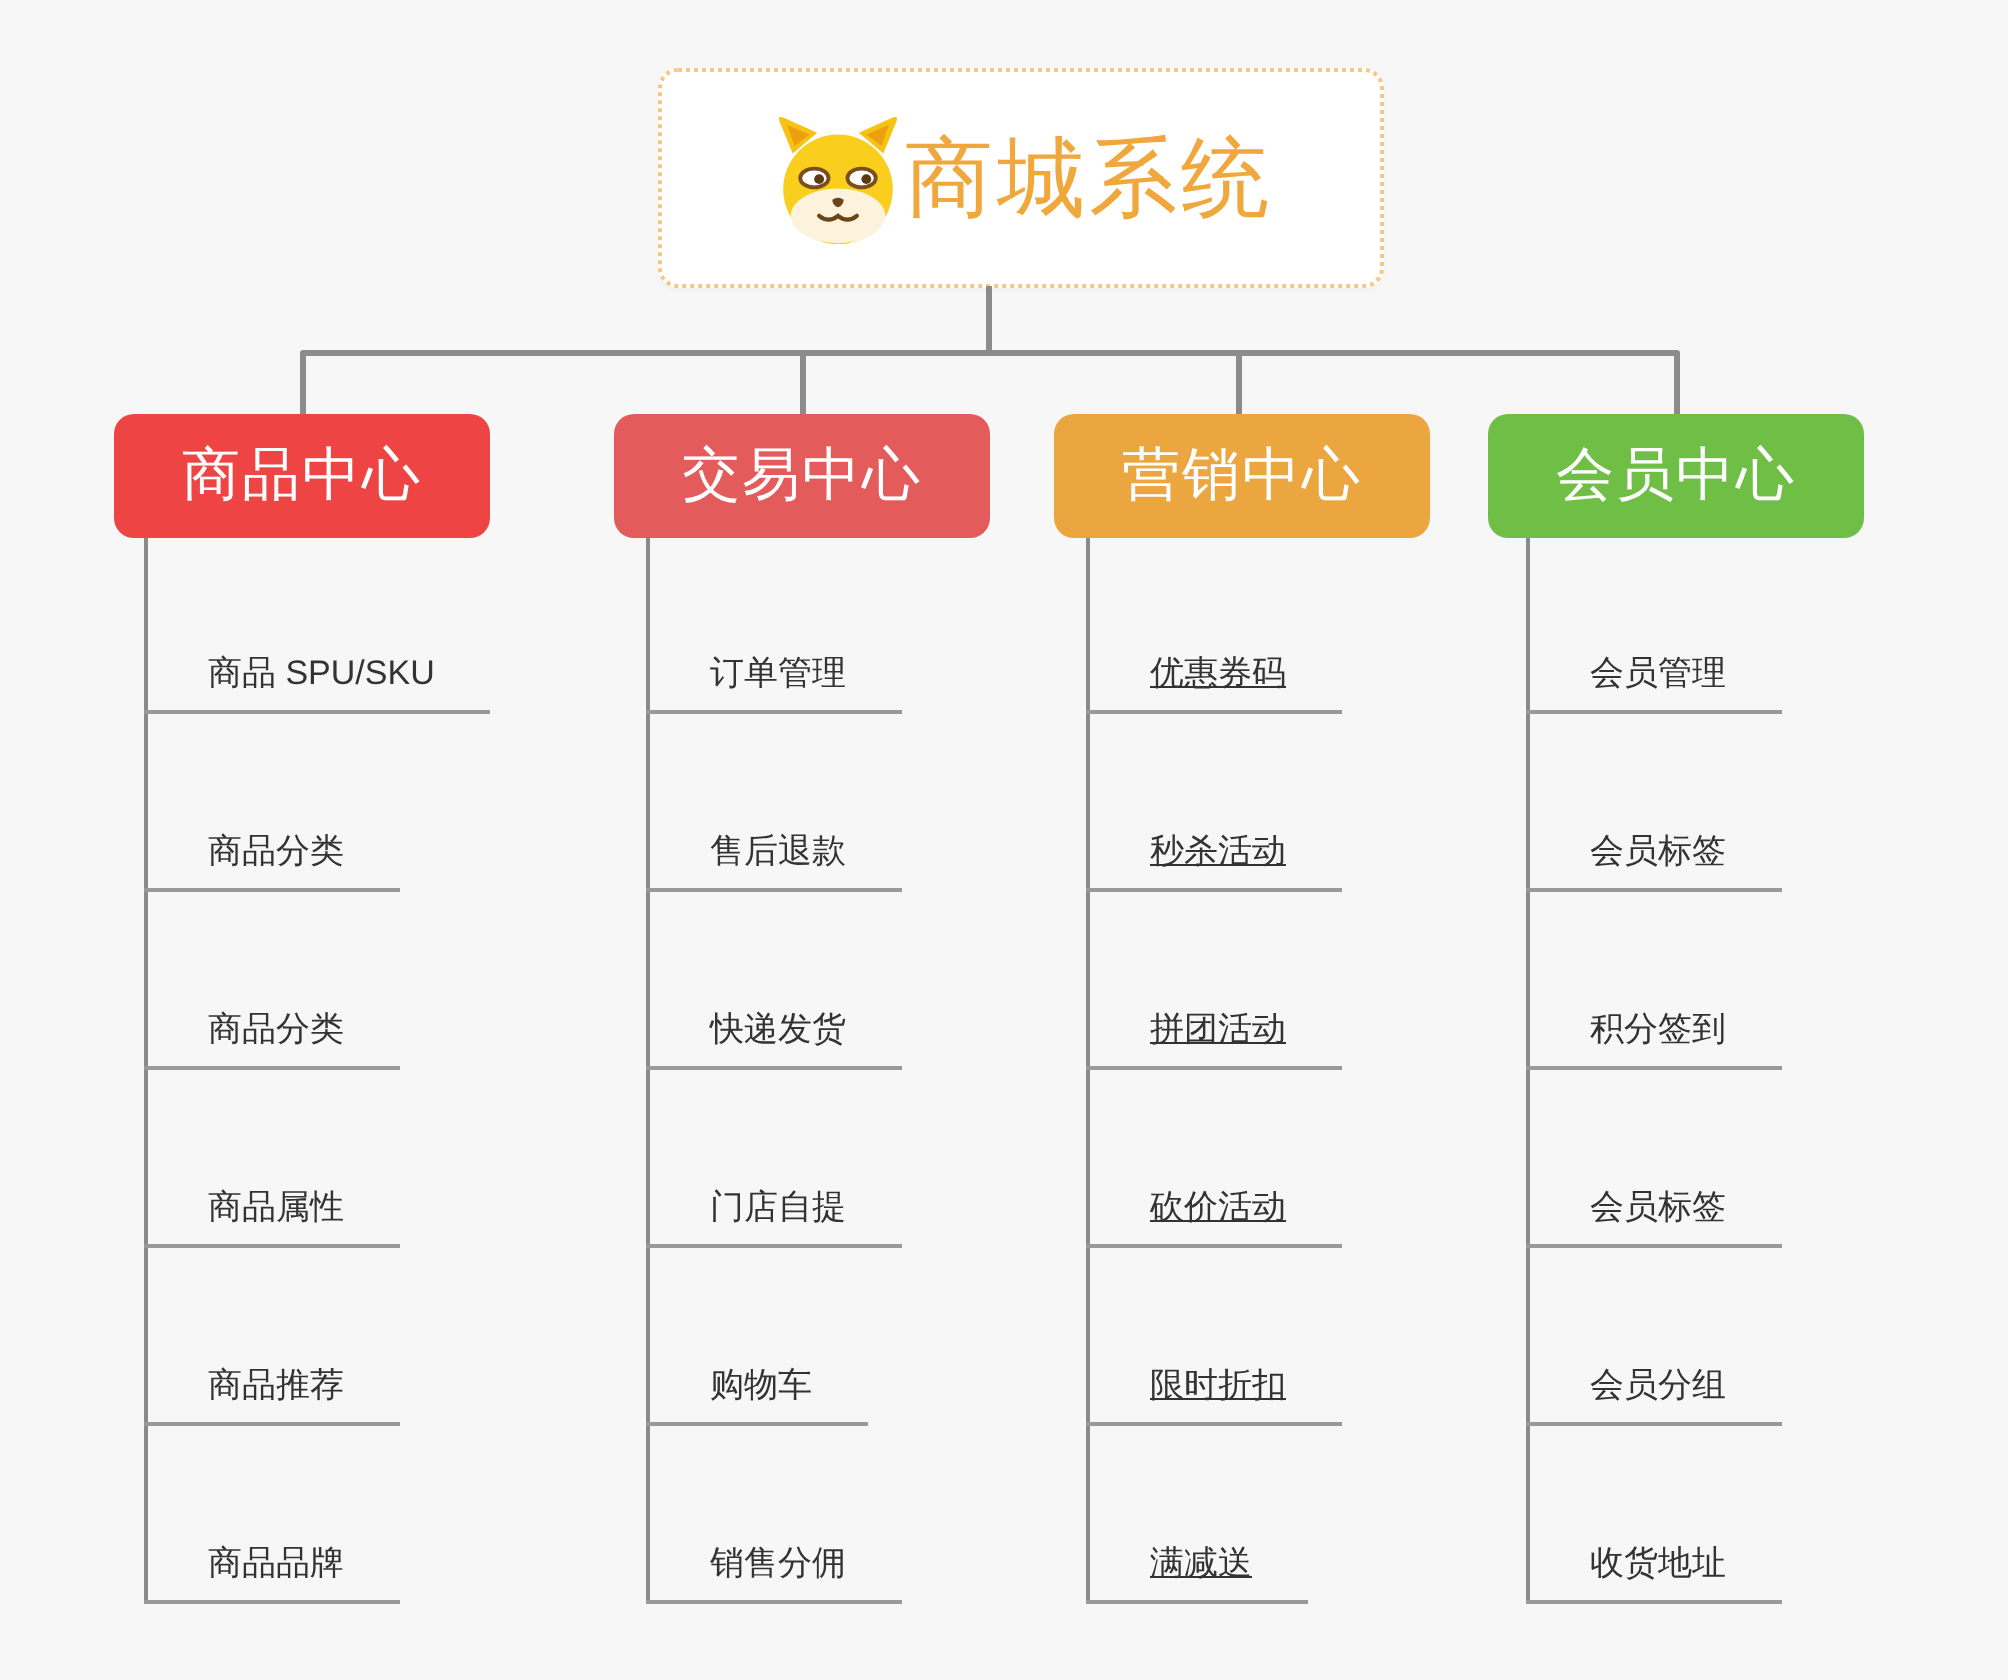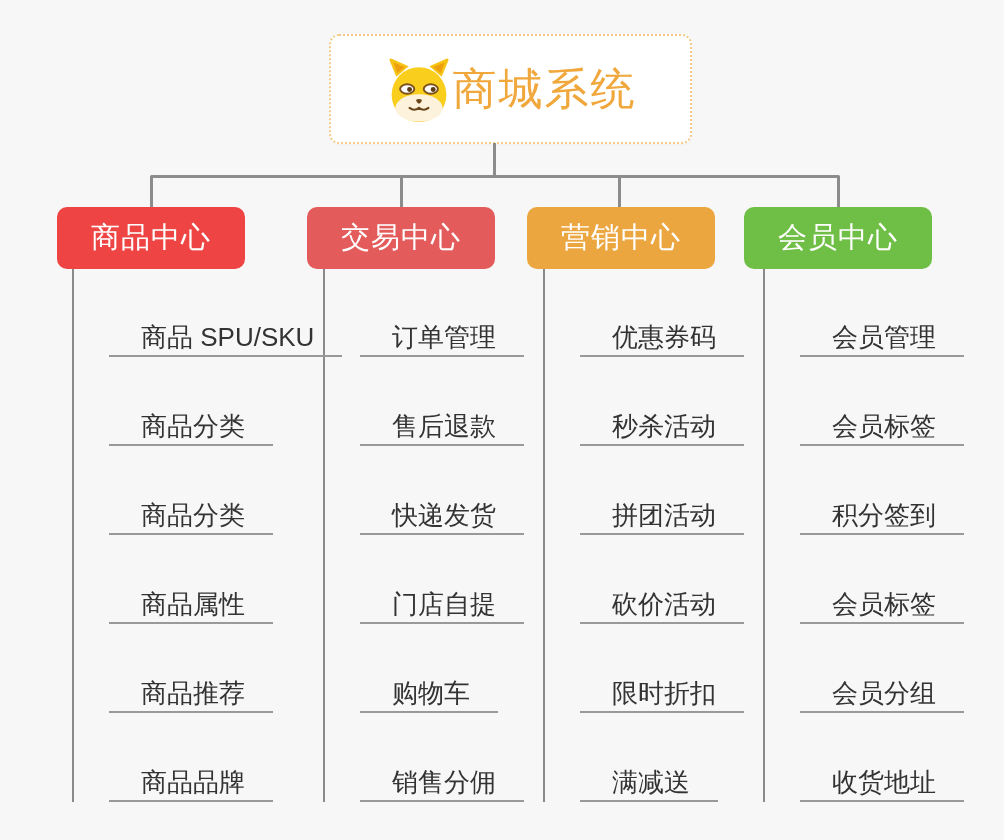--- a/index.html
+++ b/index.html
@@ -40,23 +40,23 @@
     display:flex;align-items:center;justify-content:center;
     color:#ffffff;font-size:29px;font-weight:500;letter-spacing:1px;
     cursor:pointer;box-sizing:border-box;white-space:nowrap;
   }
   .bh0{left:57px;}.bh1{left:307px;}.bh2{left:527px;}.bh3{left:744px;}
 
   
   .leaf{
     position:absolute;height:34px;line-height:32px;
     padding:0 28px 0 32px;border-bottom:2px solid #999999;
-    font-size:26px;color:#333333;white-space:nowrap;cursor:pointer;margin-left:37px;
+    font-size:17px;color:#333333;white-space:nowrap;cursor:pointer;
   }
-  .col0{left:72px;}.col1{left:323px;}.col2{left:543px;}.col3{left:763px;}
+  .col0{left:72px;}.col1{left:323px;}.col2{left:543px;text-decoration:underline;}.col3{left:763px;}
   .row0{top:321px;}.row1{top:410px;}.row2{top:499px;}
   .row3{top:588px;}.row4{top:677px;}.row5{top:766px;}
 </style>
 </head>
 <body>
 
 <div class="canvas">
 
   <div class="root-node">
     <span class="dog">

